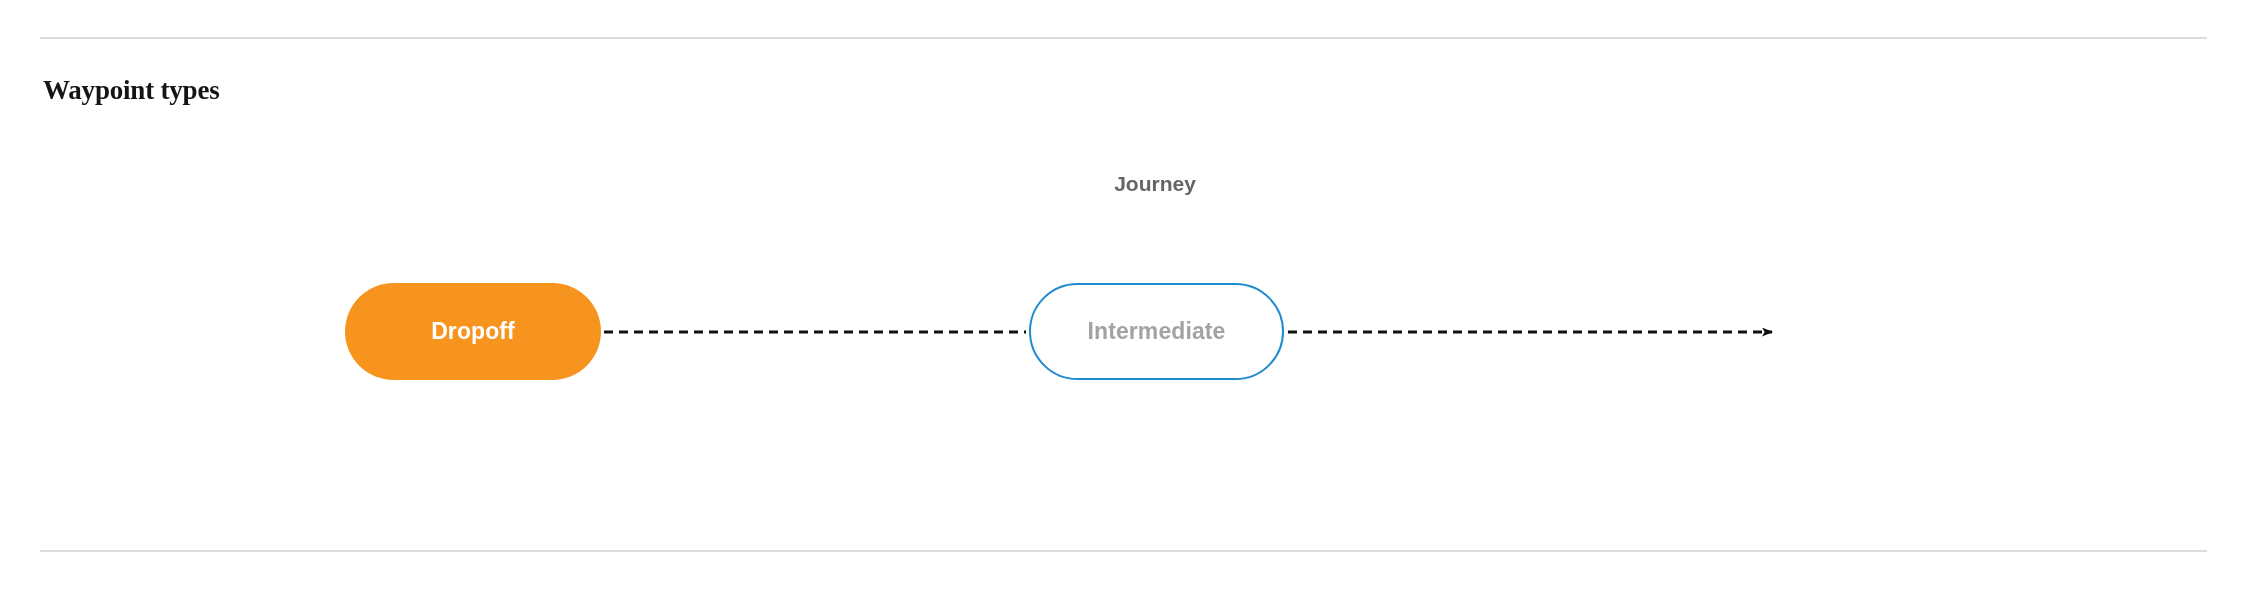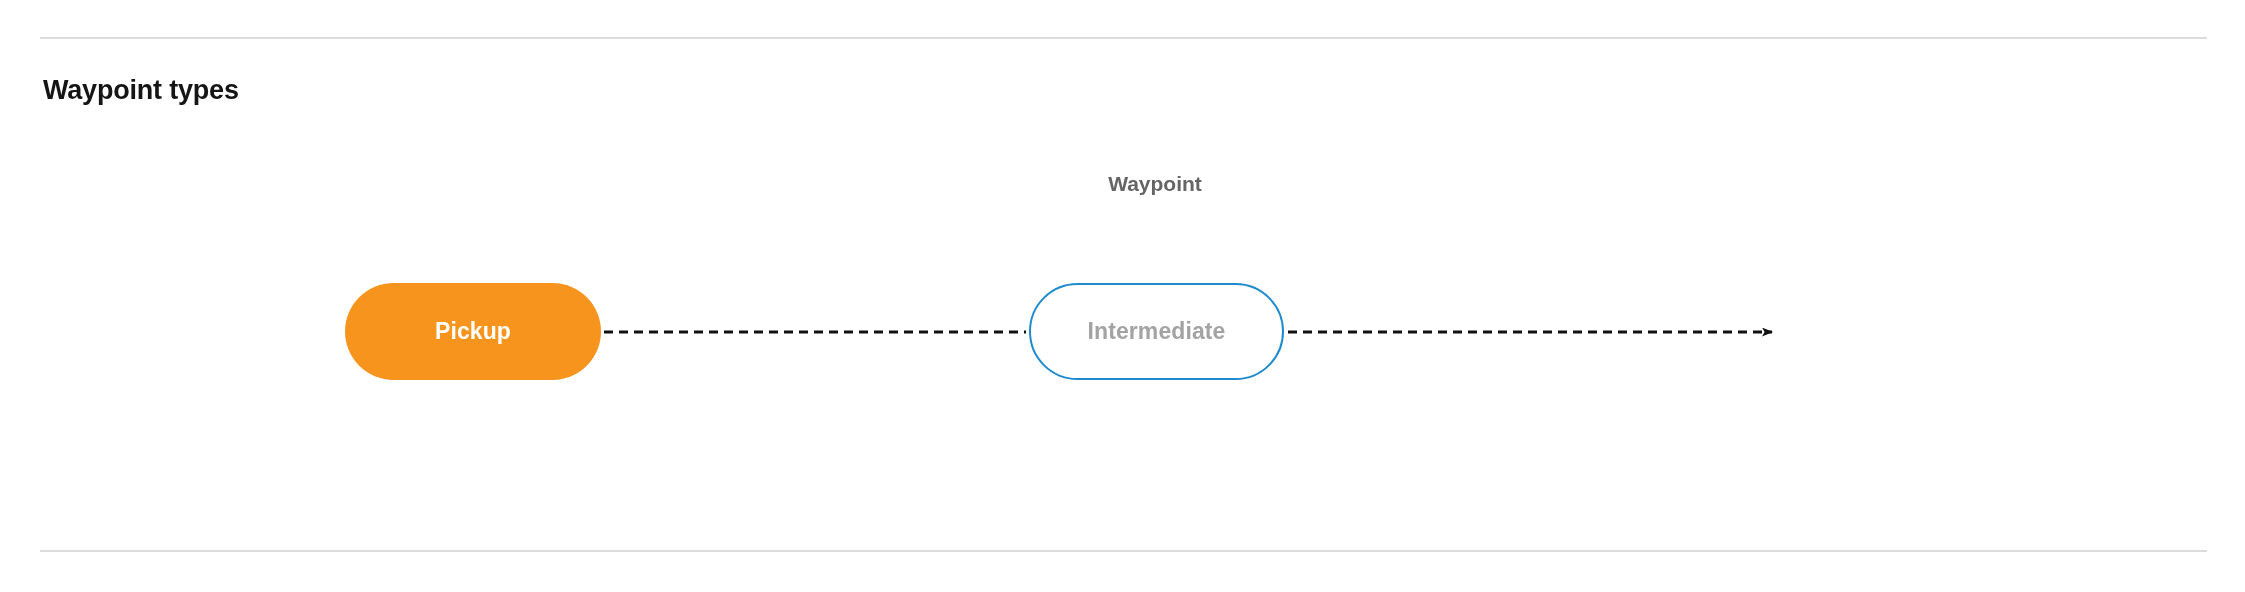--- a/index.html
+++ b/index.html
@@ -35,20 +35,21 @@
   
   .section-title {
     position: absolute;
     left: 43px;
     top: 75px;
     font-size: 27px;
     font-weight: bold;
     color: #151515;
     letter-spacing: -0.2px;
     white-space: nowrap;
+    font-family: Liberation Serif, serif;
   }
 
   
   .diagram {
     position: absolute;
     left: 0;
     top: 0;
     width: 2245px;
     height: 592px;
   }
@@ -115,35 +116,35 @@
 <body>
 
 <div class="page">
 
   <div class="divider top"></div>
 
   <div class="section-title">Waypoint types</div>
 
   <div class="diagram">
 
-    <div class="journey-label">Waypoint</div>
+    <div class="journey-label">Journey</div>
 
     <svg class="edges" viewBox="0 0 2245 592" width="2245" height="592">
       <defs>
         <marker id="arrow-head" markerWidth="11" markerHeight="9" refX="10" refY="4.5" orient="auto" markerUnits="userSpaceOnUse">
           <path d="M0,0 L11,4.5 L0,9 L2.6,4.5 Z" fill="#111111"></path>
         </marker>
       </defs>
 
       <line x1="604" y1="332" x2="1026" y2="332" stroke="#111111" stroke-width="3" stroke-dasharray="9 6" stroke-linecap="butt"></line>
 
       <line x1="1288" y1="332" x2="1772" y2="332" stroke="#111111" stroke-width="3" stroke-dasharray="9 6" stroke-linecap="butt" marker-end="url(#arrow-head)"></line>
     </svg>
 
-    <div class="node pickup">Pickup</div>
+    <div class="node pickup">Dropoff</div>
 
     <div class="node intermediate">Intermediate</div>
 
 
   </div>
 
   <div class="divider bottom"></div>
 
 </div>
 

